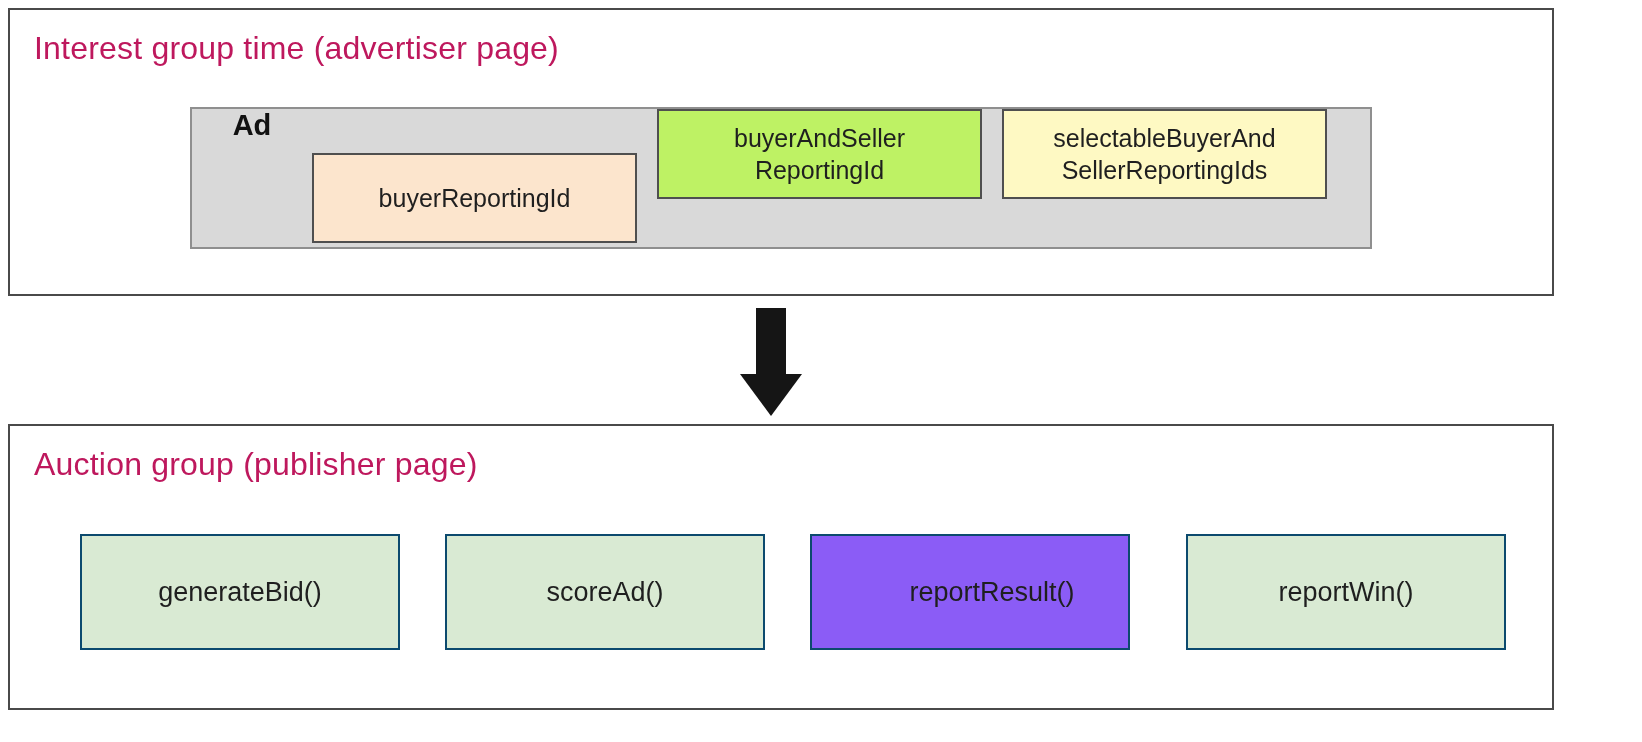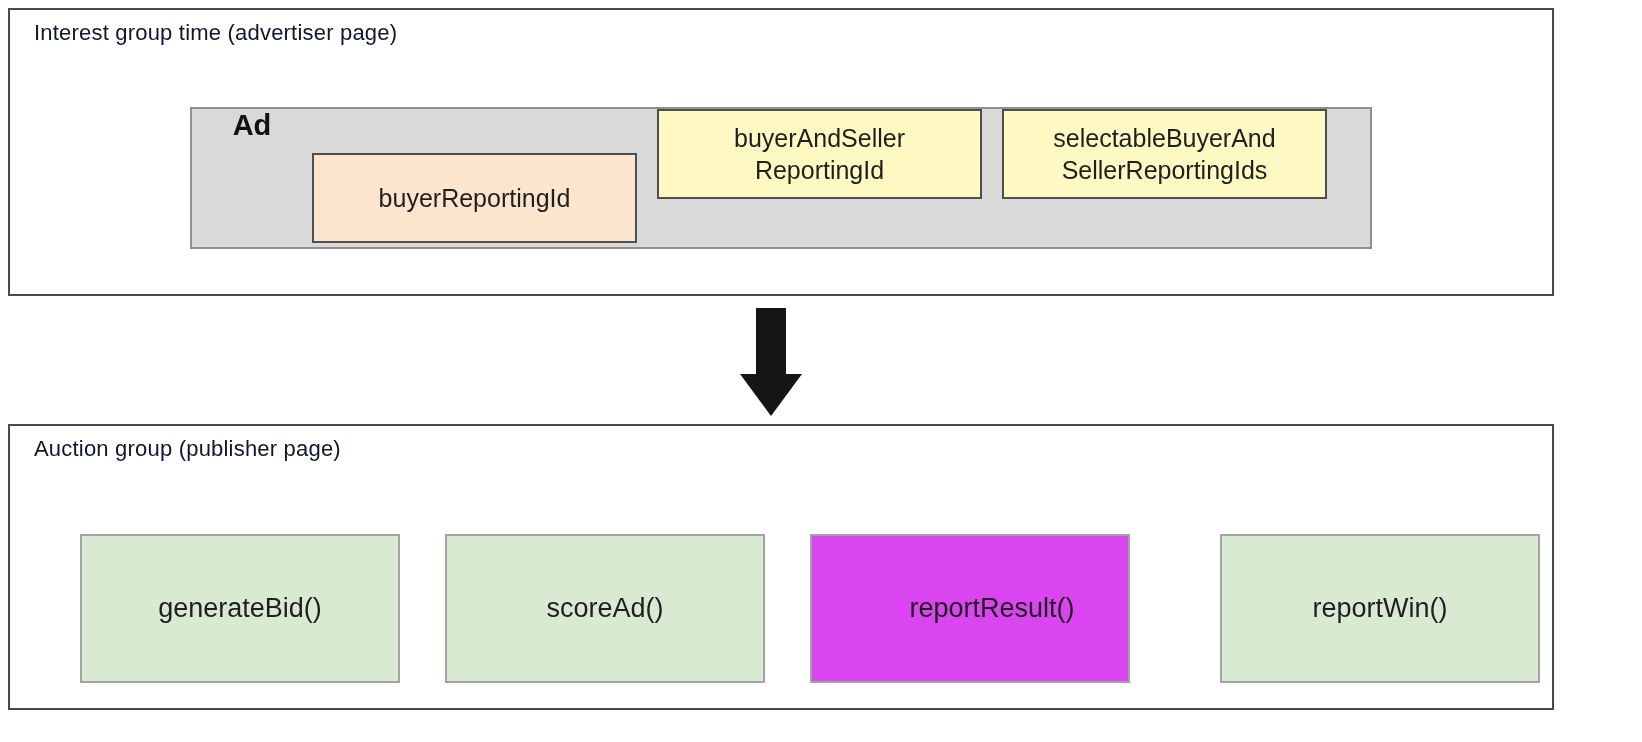--- a/index.html
+++ b/index.html
@@ -30,24 +30,24 @@
   }
   .bottom-panel {
     left: 8px;
     top: 424px;
     width: 1546px;
     height: 286px;
   }
   .panel-title {
     position: absolute;
     left: 24px;
-    top: 10px;
-    font-size: 22px;
+    top: 20px;
+    font-size: 32px;
     letter-spacing: 0.2px;
-    color: #0f172a;
+    color: #be185d;
     white-space: nowrap;
   }
   .ad-container {
     position: absolute;
     left: 180px;
     top: 97px;
     width: 1182px;
     height: 142px;
     background: #d9d9d9;
     border: 2px solid #8f8f8f;
@@ -99,60 +99,60 @@
     width: 0;
     height: 0;
     border-left: 31px solid transparent;
     border-right: 31px solid transparent;
     border-top: 42px solid #151515;
   }
   .fn-box {
     position: absolute;
     top: 108px;
     width: 320px;
-    height: 149px;
-    border: 2px solid #a3a3a3;
+    height: 116px;
+    border: 2px solid #0c4a6e;
     box-sizing: border-box;
     display: flex;
     align-items: center;
     justify-content: center;
     text-align: center;
     font-size: 27px;
     background: #d9ead3;
   }
   .fn-0 { left: 70px; }
   .fn-1 { left: 435px; }
   .fn-2 { left: 800px; }
-  .fn-3 { left: 1210px; }
+  .fn-3 { left: 1176px; }
 </style>
 </head>
 <body>
 
 <div class="canvas">
 
   <section class="panel top-panel">
     <div class="panel-title">Interest group time (advertiser page)</div>
 
     <div class="ad-container" style="background: rgb(217, 217, 217);">
       <div class="ad-label">Ad</div>
       <div class="id-box" style="background: rgb(252, 229, 205); margin-top: 44px;">buyerReportingId</div>
-      <div class="id-box" style="background: #fef9c3;">buyerAndSeller
+      <div class="id-box" style="background: #bef264;">buyerAndSeller
 ReportingId</div>
       <div class="id-box" style="background: #fef9c3;">selectableBuyerAnd
 SellerReportingIds</div>
     </div>
   </section>
 
   <div class="arrow">
     <div class="arrow-shaft"></div>
     <div class="arrow-head"></div>
   </div>
 
   <section class="panel bottom-panel">
     <div class="panel-title">Auction group (publisher page)</div>
 
     <div class="fn-box fn-0" style="background: rgb(217, 234, 211);">generateBid()</div>
     <div class="fn-box fn-1" style="background: rgb(217, 234, 211); text-align: center;">scoreAd()</div>
-    <div class="fn-box fn-2" style="background: #d946ef; padding-left: 44px;">reportResult()</div>
+    <div class="fn-box fn-2" style="background: #8b5cf6; padding-left: 44px;">reportResult()</div>
     <div class="fn-box fn-3" style="background: rgb(217, 234, 211);">reportWin()</div>
   </section>
 
 </div>
 
 </body></html>

